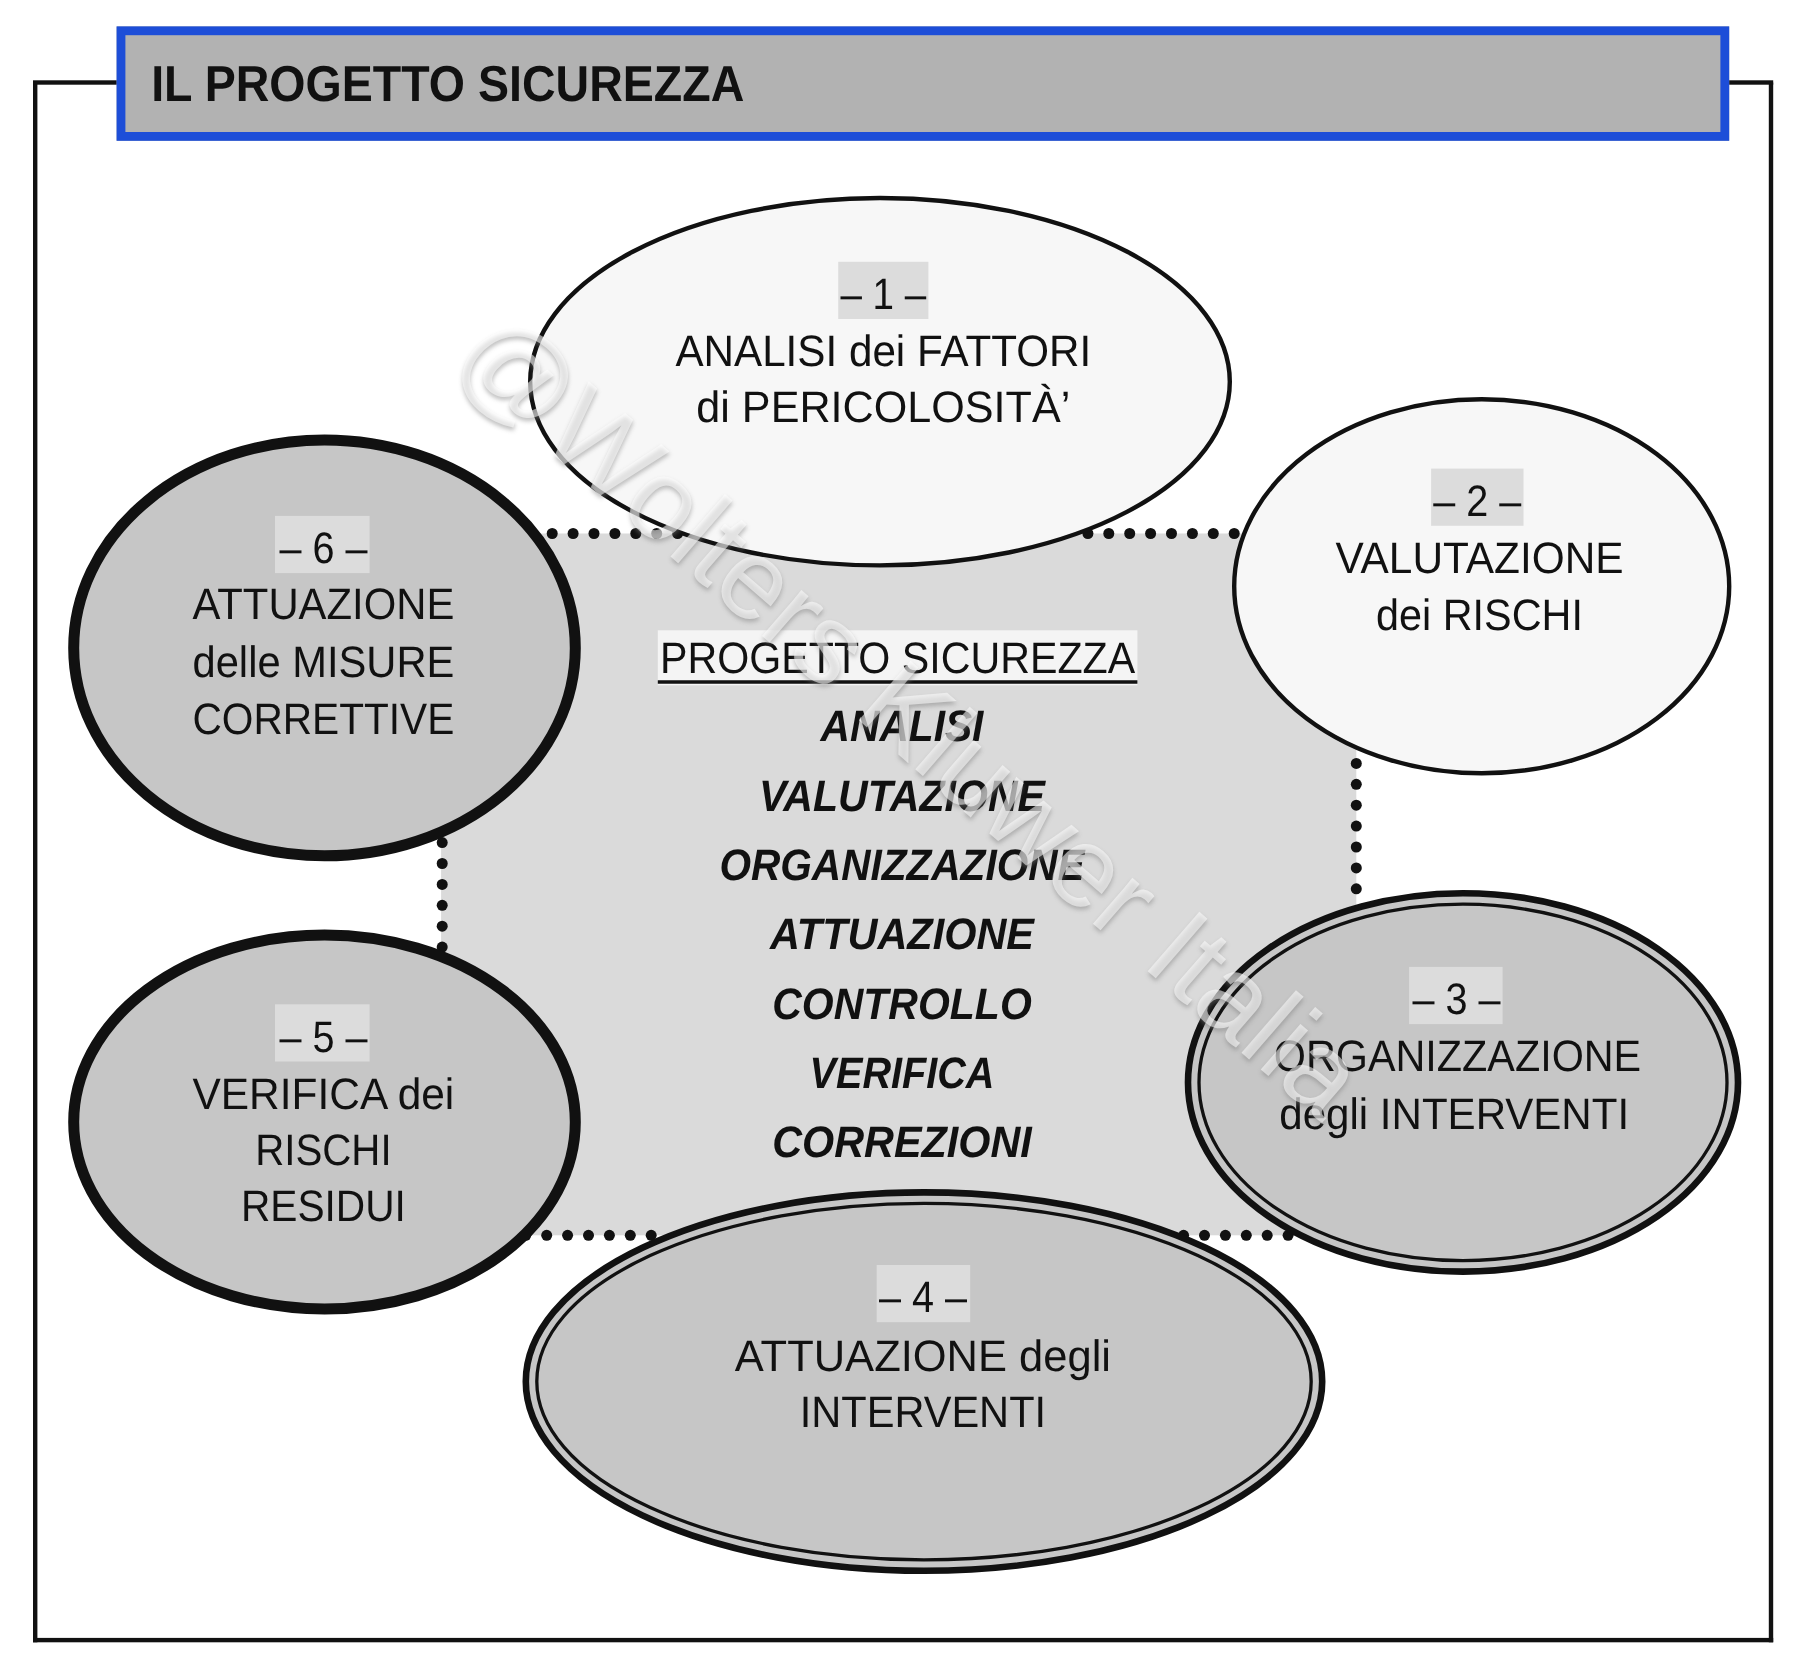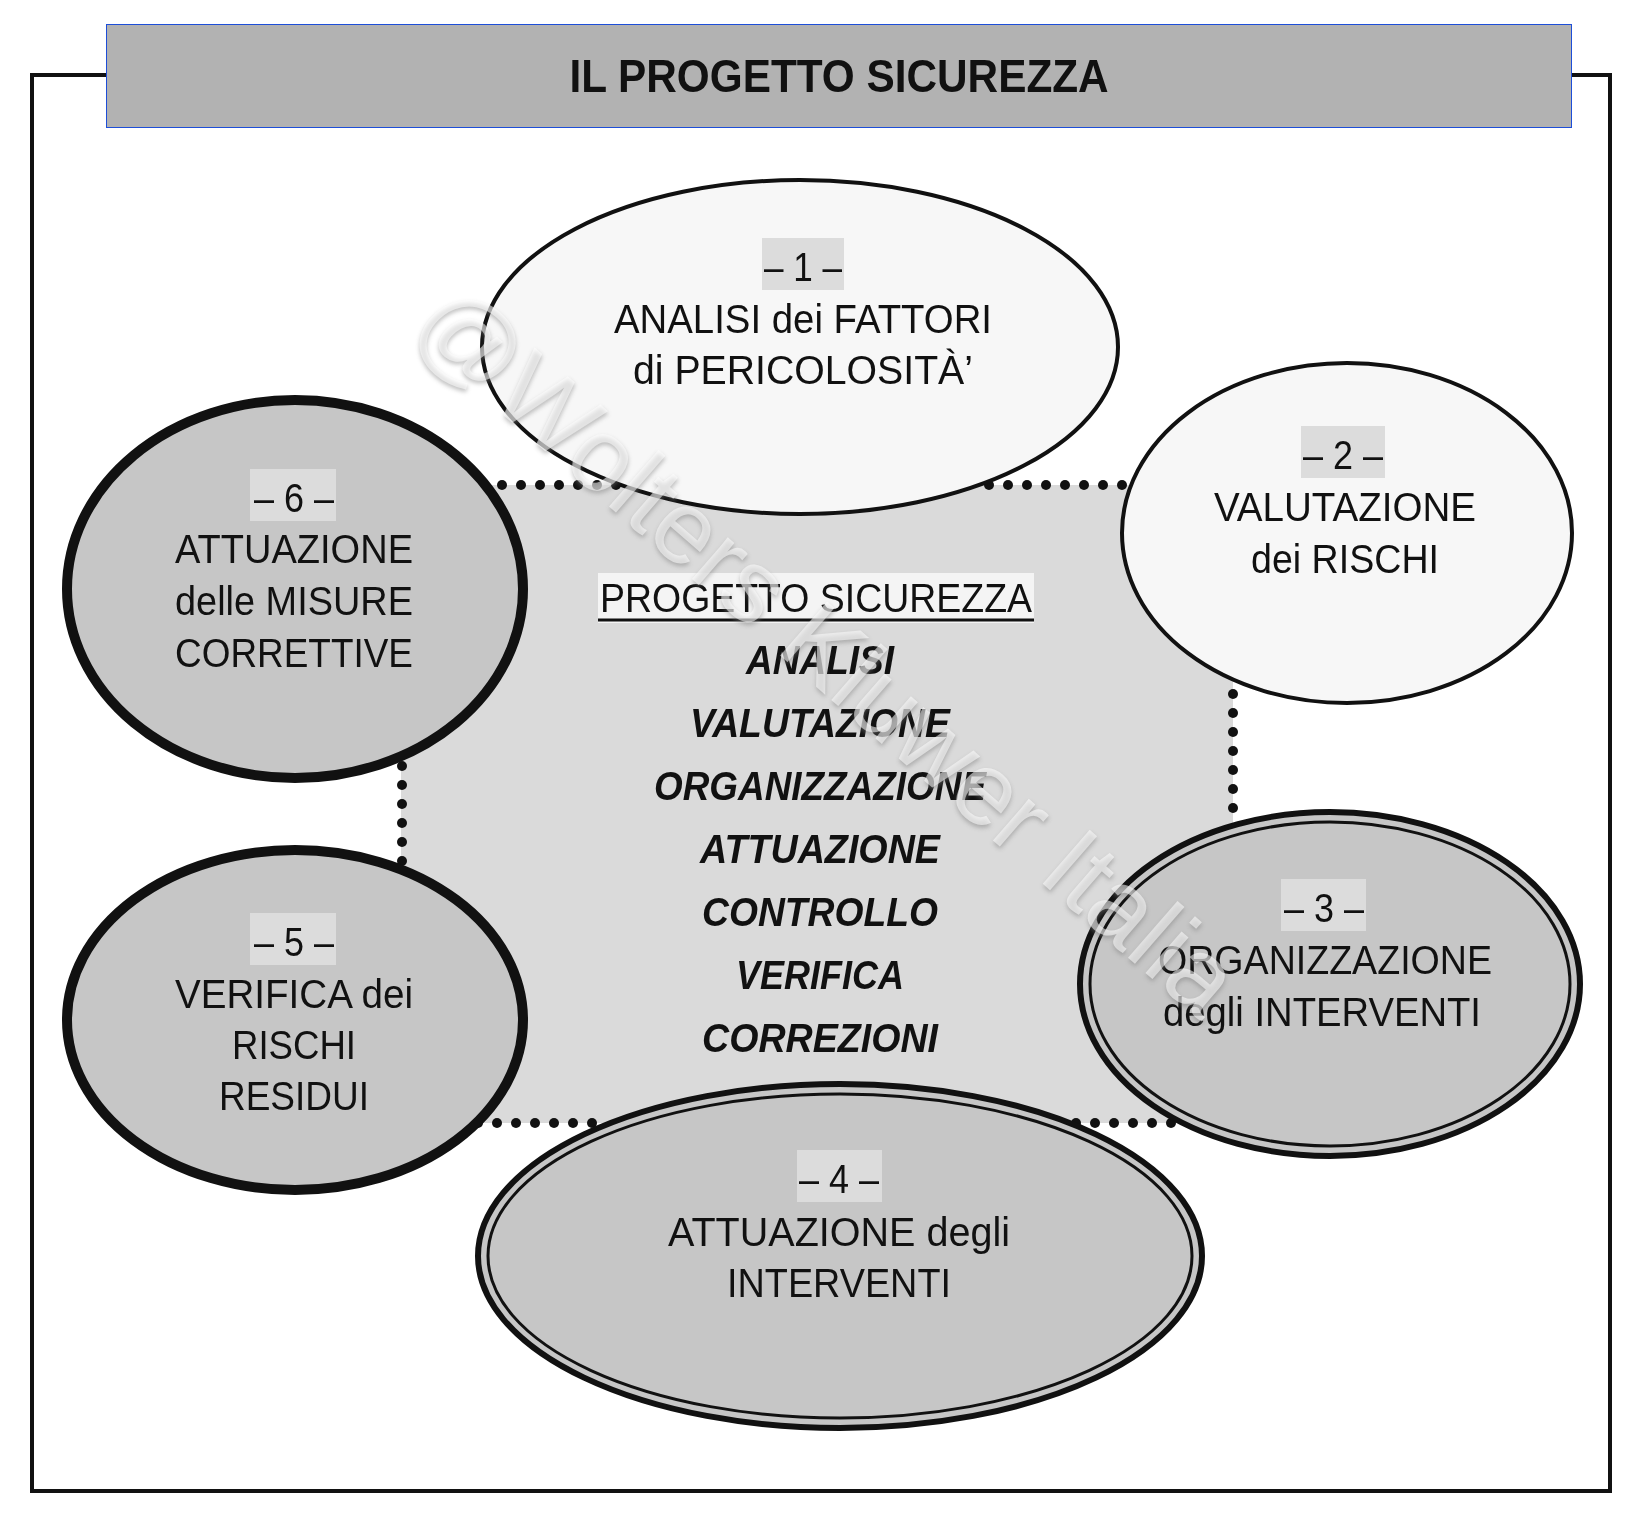--- a/index.html
+++ b/index.html
@@ -1,22 +1,22 @@
 <!DOCTYPE html>
 <html><head>
   <meta charset="utf-8">
   <style>
     html, body { margin: 0; padding: 0; background: #ffffff; }
     body { width: 1631px; height: 1516px; position: relative; overflow: hidden; }
     svg { position: absolute; left: 0; top: 0; }
     .t { font-family: "Liberation Sans", sans-serif; fill: #111; }
     .title-banner {
       position: absolute; left: 106px; top: 24px; width: 1466px; height: 104px;
-      background: #b2b2b2; border: 1px solid #1d4ed8; box-sizing: border-box;
-      display: flex; align-items: center; justify-content: center;
+      background: #b2b2b2; border: 8px solid #1d4ed8; box-sizing: border-box;
+      display: flex; align-items: center; justify-content: flex-start;
     }
     .title-banner span {
       font-family: "Liberation Sans", sans-serif; font-weight: bold; font-size: 46px;
       color: #111; letter-spacing: 0px; transform: scaleX(0.92); display: inline-block;
     }
     .frame {
       position: absolute; left: 30px; top: 75px; width: 1582px; height: 1418px;
       border: 4px solid #111; box-sizing: border-box; border-top: none;
     }
     .frame-top-left { position:absolute; left:30px; top:73px; width:80px; height:4px; background:#111; }

